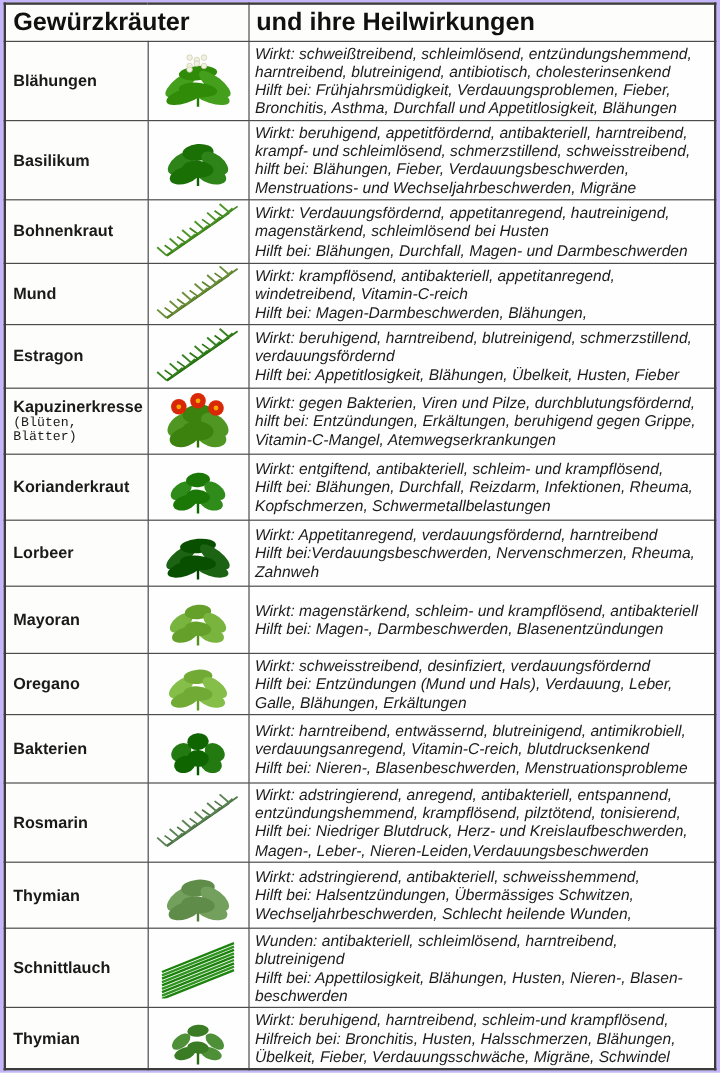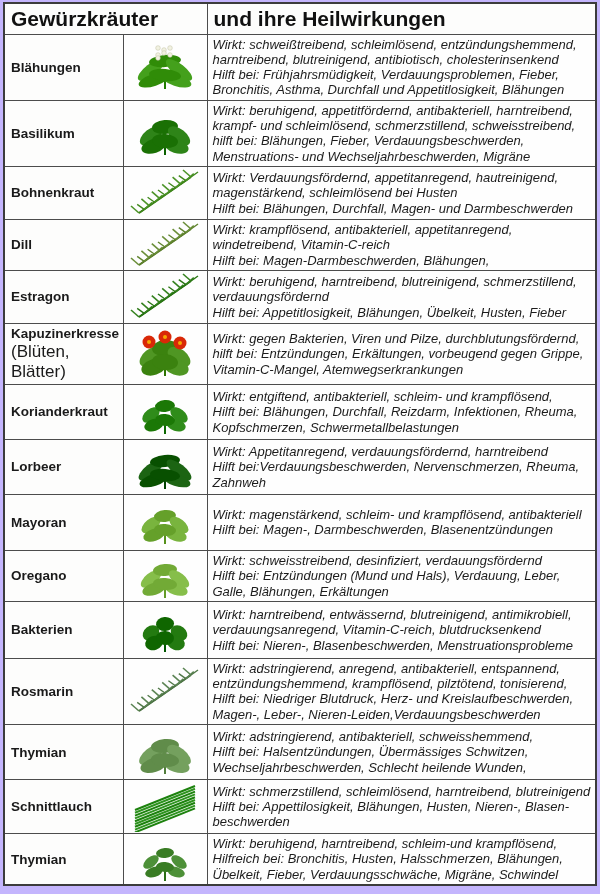--- a/index.html
+++ b/index.html
@@ -13,21 +13,21 @@
   .herb-table td,.herb-table th{border:1px solid #4c4c4c;overflow:hidden;}
   .header-row{height:31px;}
   .header-row th{
     text-align:left;font-size:21px;font-weight:bold;color:#111;
     padding:2px 6px;background:#fdfdfc;vertical-align:middle;white-space:nowrap;
   }
   .name-cell{
     vertical-align:middle;padding:2px 2px 2px 6px;
     font-size:13.5px;font-weight:bold;color:#1a1a1a;background:#fdfdfc;
   }
-  .herb-sub{font-weight:normal;font-size:17px;margin-top:1px;}
+  .herb-sub{font-weight:normal;font-size:11px;margin-top:1px;font-family:Liberation Mono, monospace;}
   .img-cell{vertical-align:middle;text-align:center;padding:0;background:#fefefe;}
   .img-cell svg{display:block;margin:0 auto;}
   .text-cell{
     vertical-align:middle;padding:2px 4px 2px 5px;
     font-size:13px;line-height:15.3px;color:#1c1c1c;background:#fefefe;font-style:italic;
   }
   .wirkt,.hilft{margin:0;}
 </style>
 </head>
 <body>
@@ -127,21 +127,21 @@
               <line x1="64" y1="9" x2="71" y2="4" stroke="#40881c" stroke-width="1.4"></line>
             </svg>
           </td>
     <td class="text-cell">
       <div class="wirkt">Wirkt: Verdauungsfördernd, appetitanregend, hautreinigend, magenstärkend, schleimlösend bei Husten</div>
       <div class="hilft">Hilft bei: Blähungen, Durchfall, Magen- und Darmbeschwerden</div>
     </td>
   </tr>
         <tr class="herb-row" style="height: 47px;">
     <td class="name-cell">
-      <div class="herb-name">Dill</div>
+      <div class="herb-name">Mund</div>
 
     </td>
     <td class="img-cell">
             <svg width="76" height="50" viewBox="0 0 76 50" aria-hidden="true">
               <line x1="12" y1="45" x2="64" y2="9" stroke="#4d711c" stroke-width="2"></line>
               <line x1="12" y1="45" x2="4" y2="38" stroke="#6b8f3a" stroke-width="1.6"></line>
               <line x1="12" y1="45" x2="19" y2="40" stroke="#5f832e" stroke-width="1.4"></line>
               <line x1="17.2" y1="41.4" x2="25.2" y2="34.4" stroke="#6b8f3a" stroke-width="1.6"></line>
               <line x1="17.2" y1="41.4" x2="10.2" y2="36.4" stroke="#5f832e" stroke-width="1.4"></line>
               <line x1="22.4" y1="37.8" x2="14.399999999999999" y2="30.799999999999997" stroke="#6b8f3a" stroke-width="1.6"></line>
@@ -223,21 +223,21 @@
               <circle cx="22" cy="13" r="6.5" fill="#d92807"></circle>
               <circle cx="22" cy="13" r="2" fill="#f5a800"></circle>
               <circle cx="38" cy="8" r="6.5" fill="#d92807"></circle>
               <circle cx="38" cy="8" r="2" fill="#f5a800"></circle>
               <circle cx="53" cy="14" r="6.5" fill="#d92807"></circle>
               <circle cx="53" cy="14" r="2" fill="#f5a800"></circle>
             </svg>
           </td>
     <td class="text-cell">
       <div class="wirkt">Wirkt: gegen Bakterien, Viren und Pilze, durchblutungsfördernd,</div>
-      <div class="hilft">hilft bei: Entzündungen, Erkältungen, vorbeugend gegen Grippe, Vitamin-C-Mangel, Atemwegserkrankungen</div>
+      <div class="hilft">hilft bei: Entzündungen, Erkältungen, beruhigend gegen Grippe, Vitamin-C-Mangel, Atemwegserkrankungen</div>
     </td>
   </tr>
         <tr class="herb-row" style="height: 55px;">
     <td class="name-cell">
       <div class="herb-name">Korianderkraut</div>
 
     </td>
     <td class="img-cell">
             <svg width="76" height="50" viewBox="0 0 76 50" aria-hidden="true">
               <line x1="38" y1="30" x2="38" y2="47" stroke="#0c6900" stroke-width="2"></line>
@@ -408,21 +408,21 @@
               <line x1="8" y1="33.6" x2="68" y2="9.600000000000001" stroke="#1d820e" stroke-width="2"></line>
               <line x1="8" y1="36.4" x2="68" y2="12.399999999999999" stroke="#2f9420" stroke-width="2"></line>
               <line x1="8" y1="39.2" x2="68" y2="15.2" stroke="#1d820e" stroke-width="2"></line>
               <line x1="8" y1="42" x2="68" y2="18" stroke="#2f9420" stroke-width="2"></line>
               <line x1="8" y1="44.8" x2="68" y2="20.799999999999997" stroke="#1d820e" stroke-width="2"></line>
               <line x1="8" y1="47.599999999999994" x2="68" y2="23.599999999999994" stroke="#2f9420" stroke-width="2"></line>
               <line x1="8" y1="50.4" x2="68" y2="26.4" stroke="#1d820e" stroke-width="2"></line>
             </svg>
           </td>
     <td class="text-cell">
-      <div class="wirkt">Wirkt: schmerzstillend, schleimlösend, harntreibend, blutreinigend</div>
+      <div class="wirkt">Wunden: antibakteriell, schleimlösend, harntreibend, blutreinigend</div>
       <div class="hilft">Hilft bei: Appettilosigkeit, Blähungen, Husten, Nieren-, Blasen- beschwerden</div>
     </td>
   </tr>
         <tr class="herb-row" style="height: 46px;">
     <td class="name-cell">
       <div class="herb-name">Thymian</div>
 
     </td>
     <td class="img-cell">
             <svg width="76" height="50" viewBox="0 0 76 50" aria-hidden="true">

